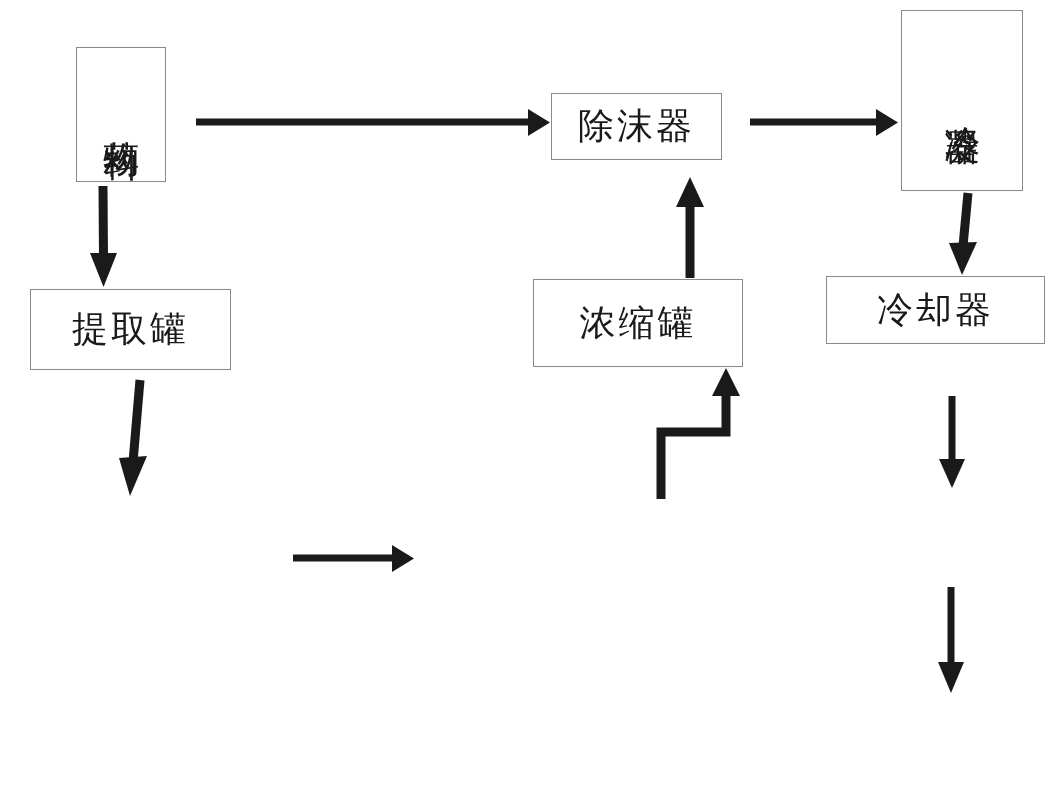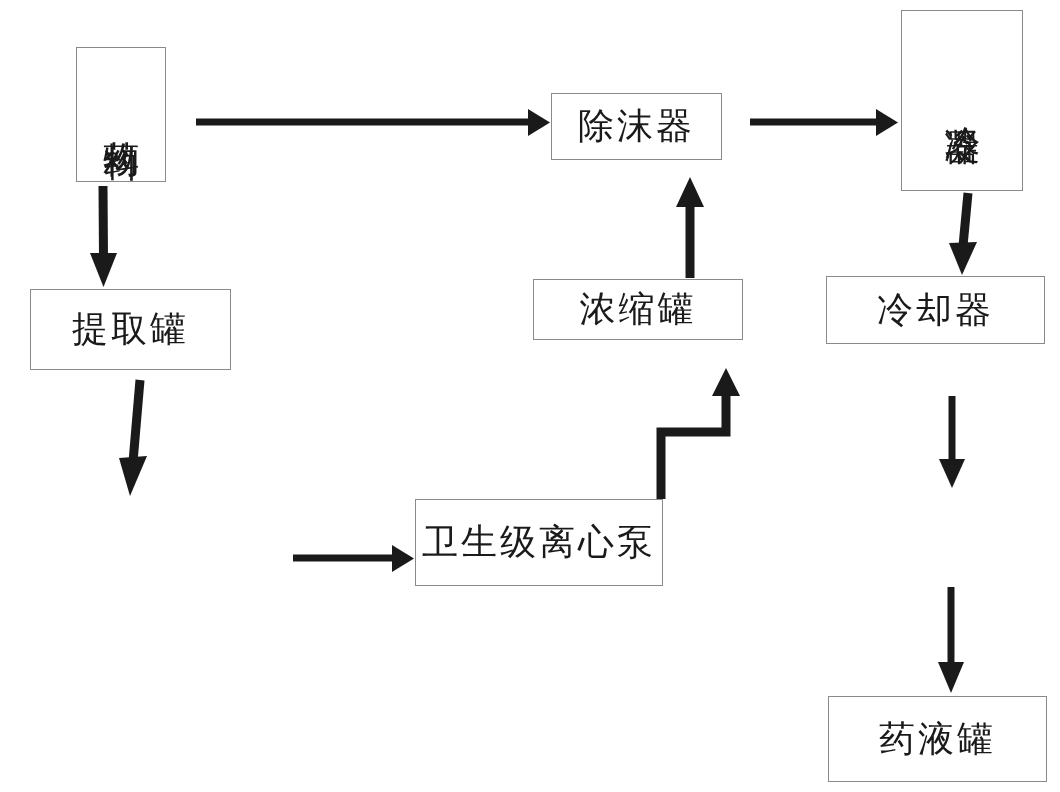--- a/index.html
+++ b/index.html
@@ -109,38 +109,32 @@
 
   <div class="node vertical-text" style="left:76px; top:47px; width:90px; height:135px;">
     <span class="node-label">药物料</span>
   </div>
 
   <div class="node" style="left:30px; top:289px; width:201px; height:81px;">
     <span class="node-label">提取罐</span>
   </div>
 
 
-  <div class="node" style="left:415px; top:499px; width:248px; height:87px;">
-    <span class="node-label">卫生级离心泵</span>
-  </div>
 
-  <div class="node" style="left:533px; top:279px; width:210px; height:61px;">
+  <div class="node" style="left:533px; top:279px; width:210px; height:88px;">
     <span class="node-label">浓缩罐</span>
   </div>
 
   <div class="node" style="left:551px; top:93px; width:171px; height:67px;">
     <span class="node-label">除沫器</span>
   </div>
 
   <div class="node vertical-text" style="left:901px; top:10px; width:122px; height:181px;">
     <span class="node-label">冷凝器</span>
   </div>
 
   <div class="node" style="left:826px; top:276px; width:219px; height:68px;">
     <span class="node-label">冷却器</span>
   </div>
 
 
-  <div class="node" style="left:828px; top:696px; width:219px; height:86px;">
-    <span class="node-label">药液罐</span>
-  </div>
 
 </div>
 
 </body></html>

